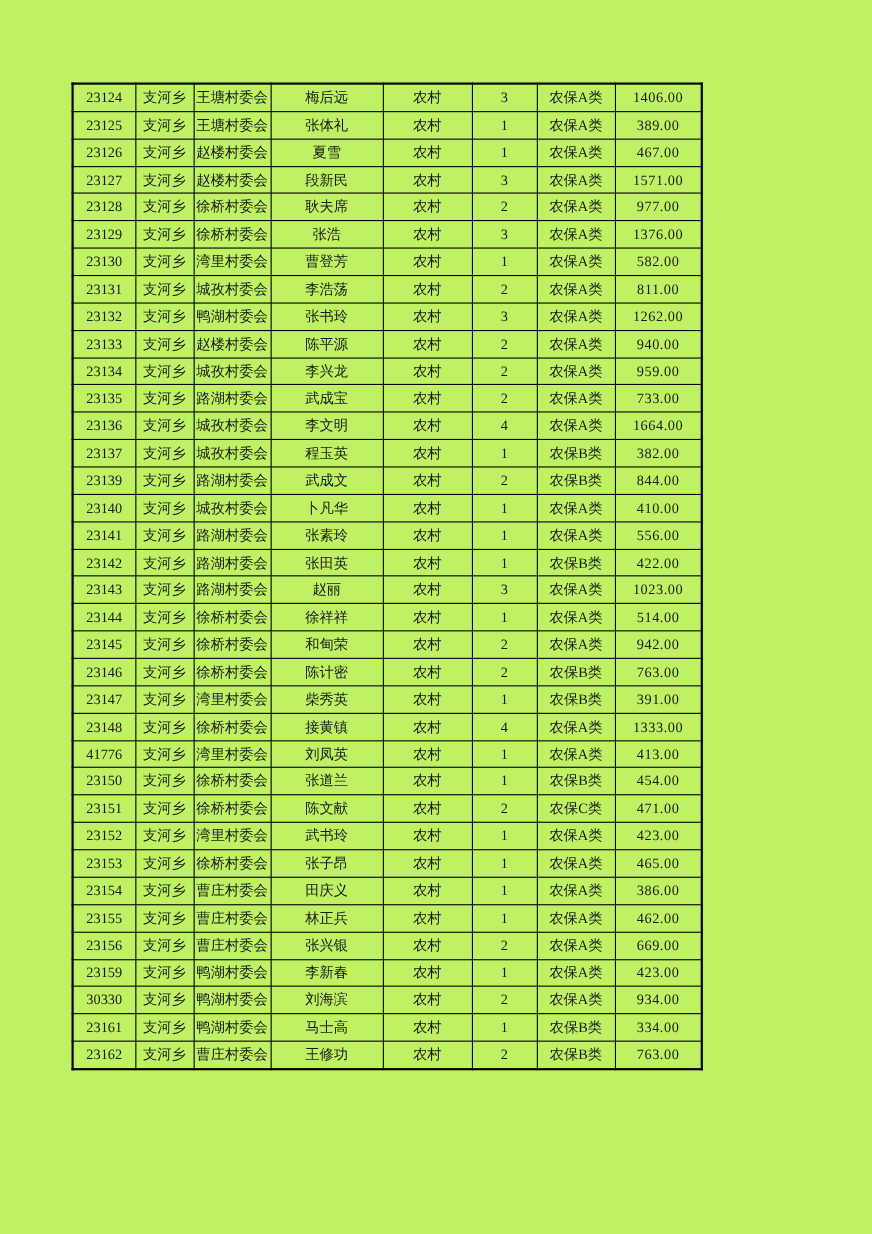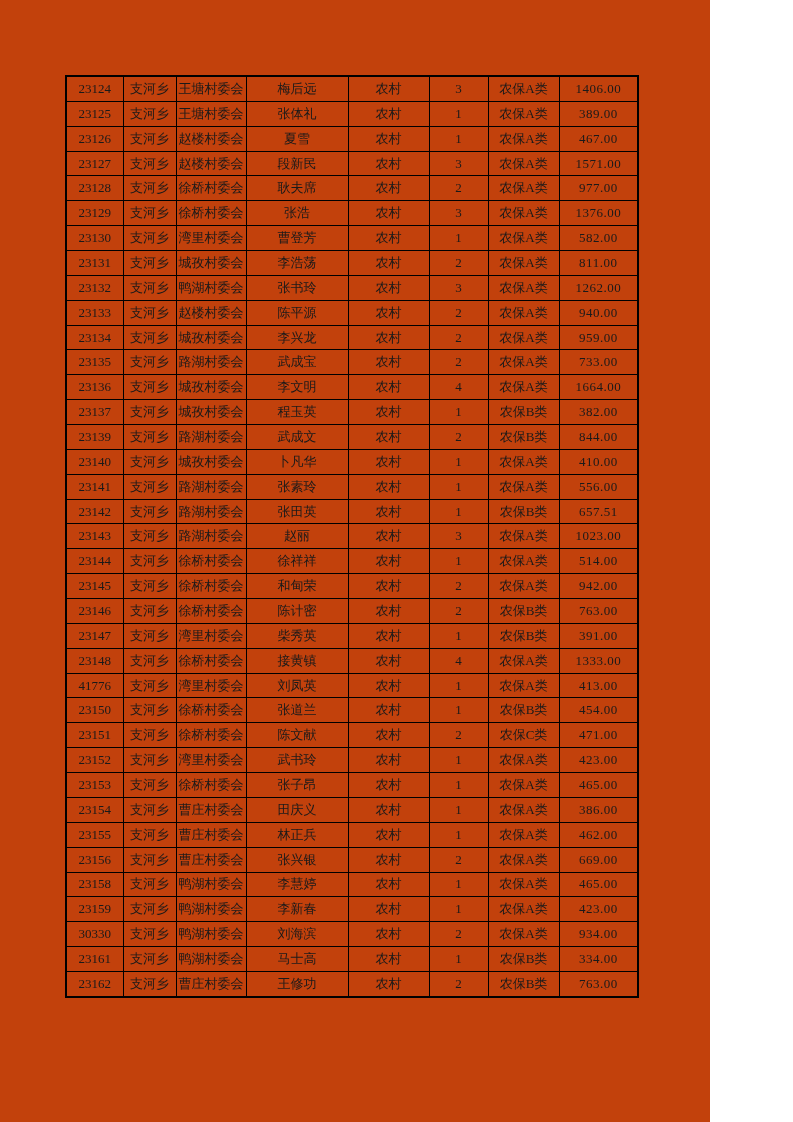--- a/index.html
+++ b/index.html
@@ -2,23 +2,23 @@
 <html><head>
 <meta charset="utf-8">
 <style>
   html, body {
     margin: 0;
     padding: 0;
     background: #ffffff;
   }
   .page {
     position: relative;
-    width: 710px;
+    width: 793px;
     height: 1122px;
-    background: #c2410c;
+    background: #bef264;
     overflow: hidden;
   }
   table.records {
     position: absolute;
     left: 65px;
     top: 75px;
     border-collapse: collapse;
     table-layout: fixed;
     border: 2px solid #000000;
   }
@@ -232,21 +232,21 @@
           <td class="amount">556.00</td>
         </tr>
         <tr>
           <td>23142</td>
           <td>支河乡</td>
           <td>路湖村委会</td>
           <td>张田英</td>
           <td>农村</td>
           <td>1</td>
           <td>农保B类</td>
-          <td class="amount">657.51</td>
+          <td class="amount">422.00</td>
         </tr>
         <tr>
           <td>23143</td>
           <td>支河乡</td>
           <td>路湖村委会</td>
           <td>赵丽</td>
           <td>农村</td>
           <td>3</td>
           <td>农保A类</td>
           <td class="amount">1023.00</td>
@@ -373,30 +373,20 @@
         </tr>
         <tr>
           <td>23156</td>
           <td>支河乡</td>
           <td>曹庄村委会</td>
           <td>张兴银</td>
           <td>农村</td>
           <td>2</td>
           <td>农保A类</td>
           <td class="amount">669.00</td>
-        </tr>
-        <tr>
-          <td>23158</td>
-          <td>支河乡</td>
-          <td>鸭湖村委会</td>
-          <td>李慧婷</td>
-          <td>农村</td>
-          <td>1</td>
-          <td>农保A类</td>
-          <td class="amount">465.00</td>
         </tr>
         <tr>
           <td>23159</td>
           <td>支河乡</td>
           <td>鸭湖村委会</td>
           <td>李新春</td>
           <td>农村</td>
           <td>1</td>
           <td>农保A类</td>
           <td class="amount">423.00</td>

